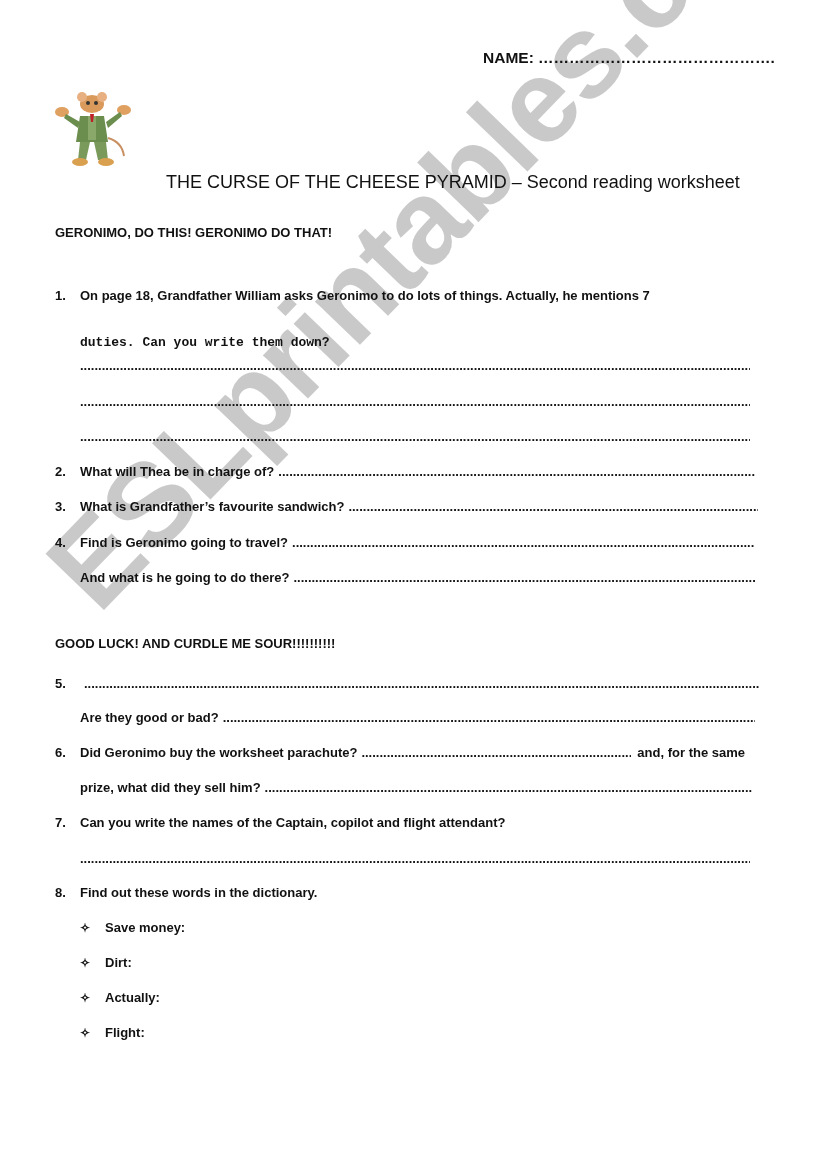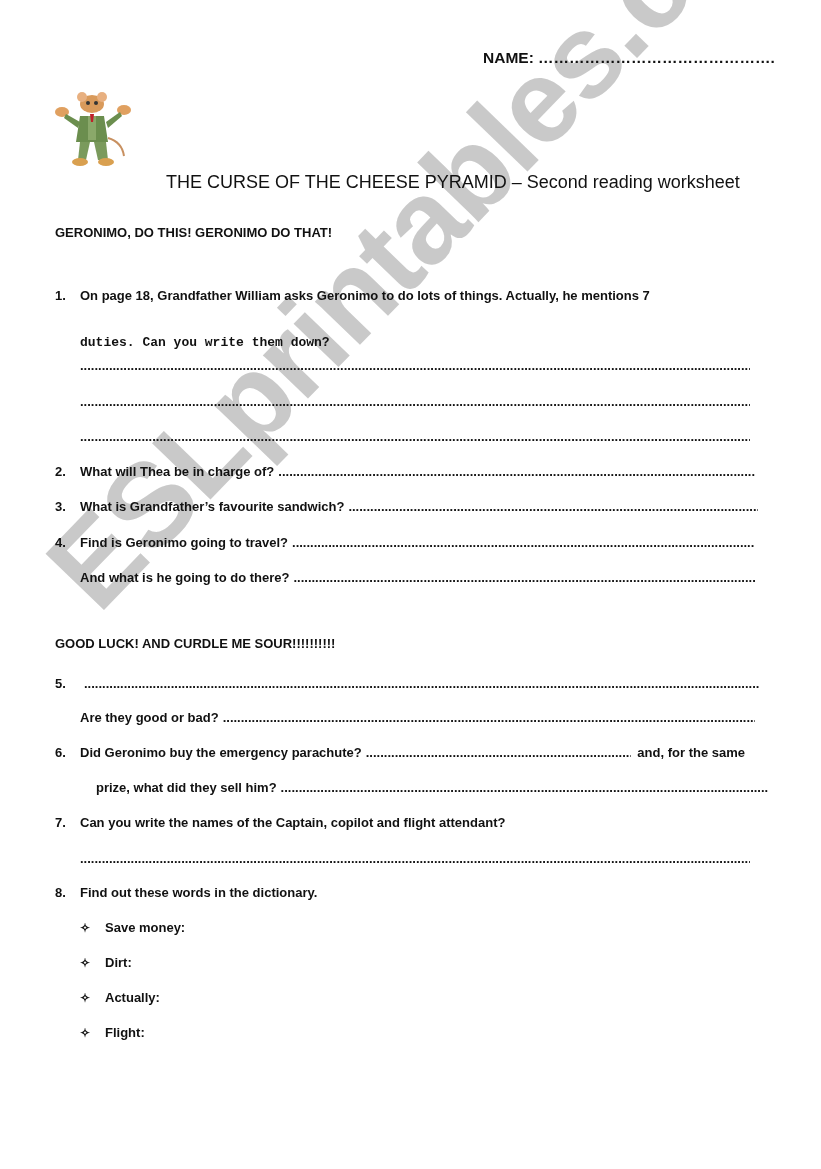--- a/index.html
+++ b/index.html
@@ -98,25 +98,25 @@
     <span class="num">5.</span>
     <span class="fill" style="margin-left:4px;">................................................................................................................................................................................................................................................</span>
   </div>
   <div class="abs cont" style="top:710px; width:675px; display:flex;">
     <span>Are they good or bad?</span>
     <span class="fill" style="margin-left:4px;">................................................................................................................................................................................................................................................</span>
   </div>
 
   <div class="abs q" style="top:745px; width:690px;">
     <span class="num">6.</span>
-    <span>Did Geronimo buy the emergency parachute?</span>
+    <span>Did Geronimo buy the worksheet parachute?</span>
     <span class="fill" style="margin-left:4px; margin-right:6px;">................................................................................................................................................................................................................................................</span>
     <span>and, for the same</span>
   </div>
-  <div class="abs cont" style="top:780px; width:673px; display:flex;margin-left:16px;">
+  <div class="abs cont" style="top:780px; width:673px; display:flex;">
     <span>prize, what did they sell him?</span>
     <span class="fill" style="margin-left:4px;">................................................................................................................................................................................................................................................</span>
   </div>
 
   <div class="abs q" style="top:815px;">
     <span class="num">7.</span>
     <span>Can you write the names of the Captain, copilot and flight attendant?</span>
   </div>
   <div class="abs line-dots" style="top:851px;">................................................................................................................................................................................................................................................</div>
 

